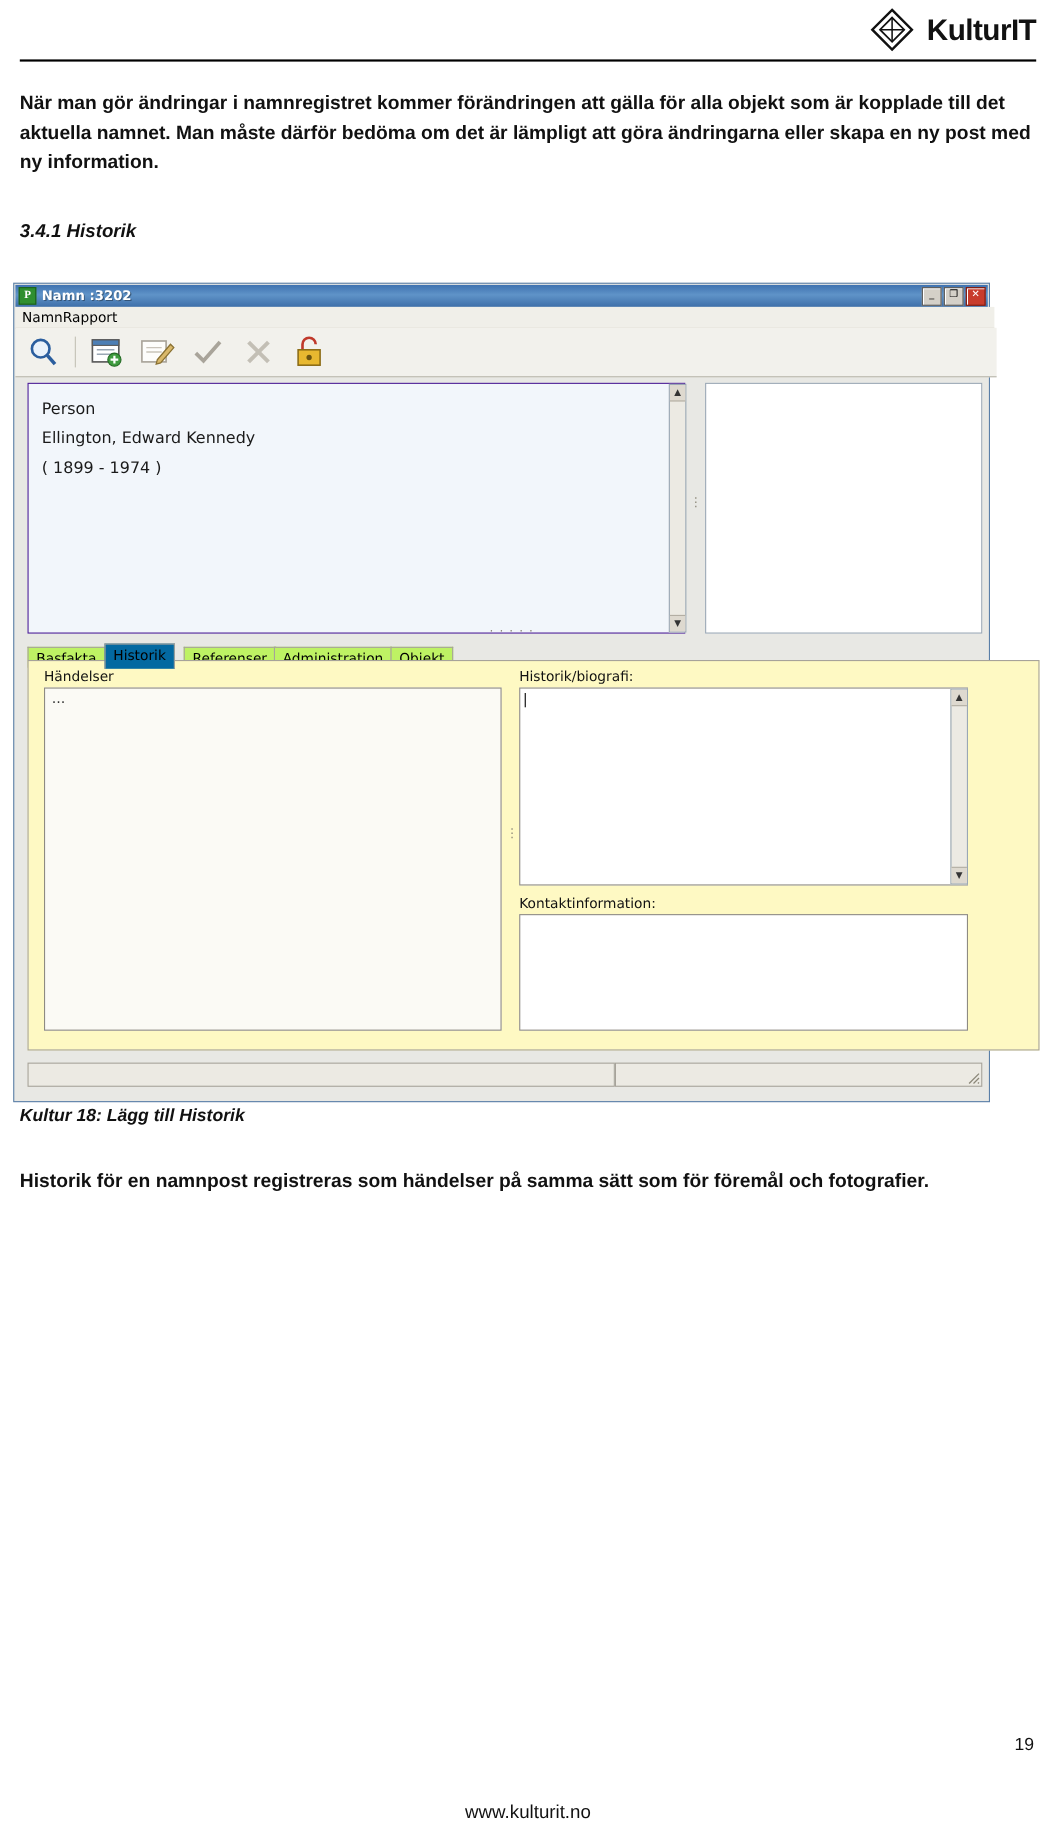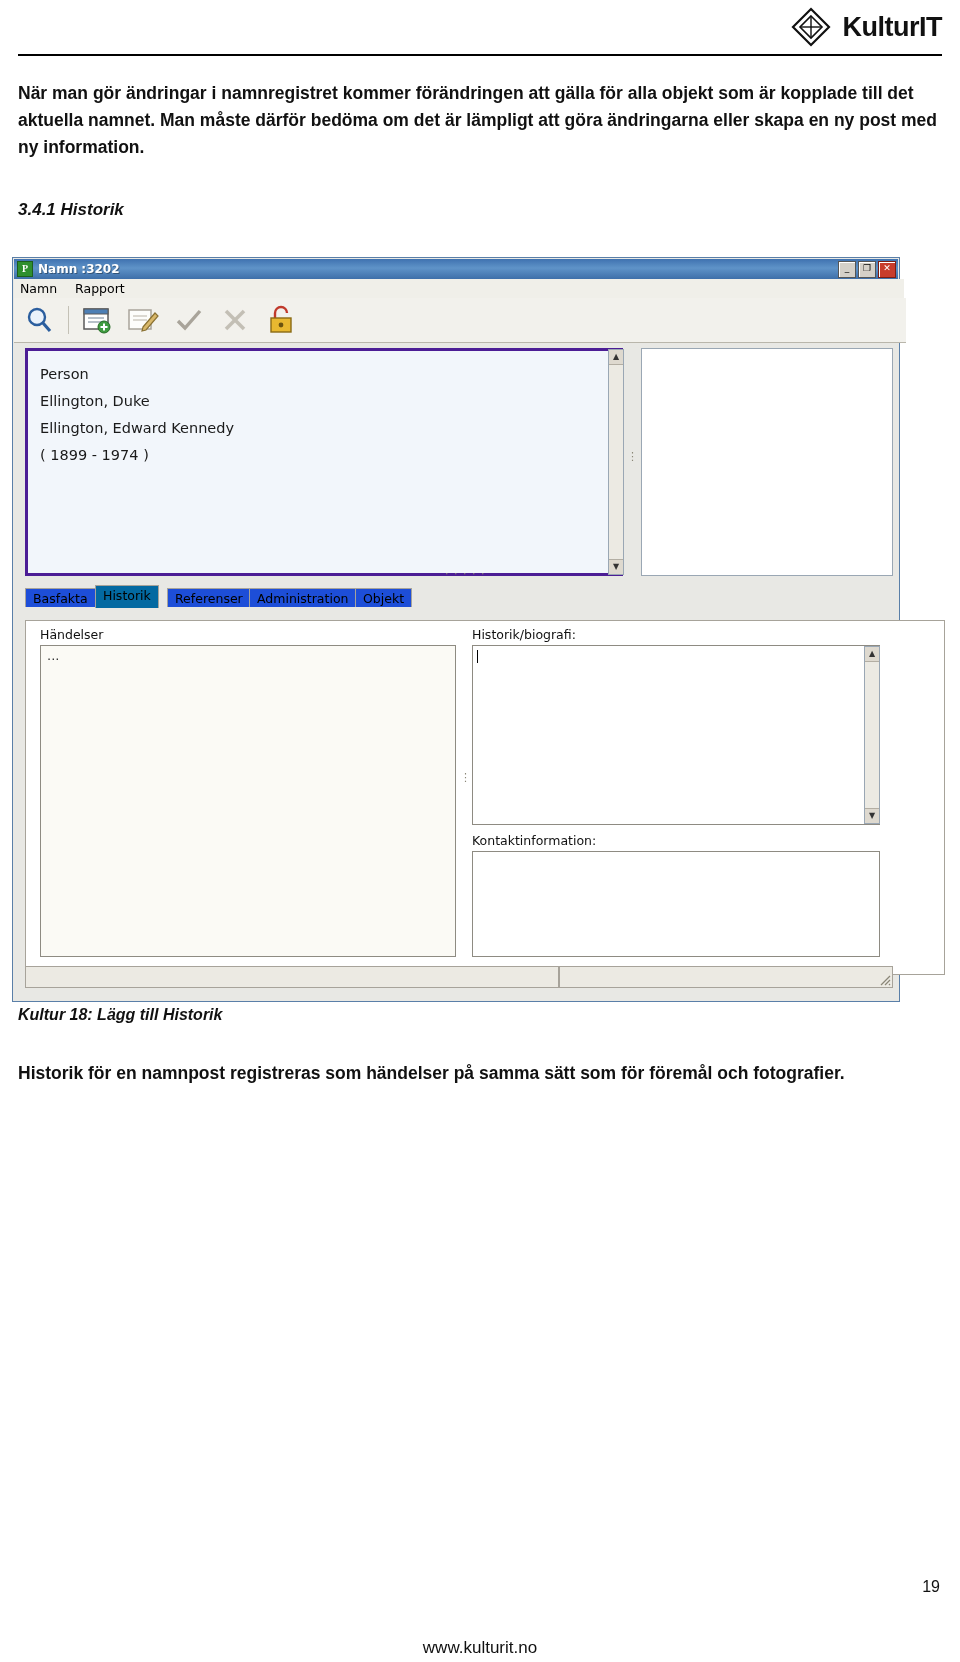--- a/index.html
+++ b/index.html
@@ -177,21 +177,20 @@
   .menubar {
     position: absolute;
     left: 1px; top: 21px;
     width: 884px;
     height: 19px;
     background: #f0efe9;
     border-bottom: 1px solid #c9c6bb;
     display: flex;
     align-items: center;
     padding-left: 6px;
-    gap: 18px;
   }
   .menubar .mi {
     font-size: 12.5px;
     color: #000;
   }
 
   .toolbar {
     position: absolute;
     left: 1px; top: 40px;
     width: 884px;
@@ -222,21 +221,21 @@
     height: 647px;
   }
 
   
   .upper {
     position: absolute;
     left: 6px; top: 0;
     width: 598px;
     height: 228px;
     background: #f2f6fb;
-    border: 3px solid #4c1d95;
+    border: 1px solid #4c1d95;
     box-sizing: border-box;
     padding: 10px 12px;
   }
   .upper .line {
     font-size: 14.5px;
     color: #1a1a1a;
     line-height: 27px;
     white-space: nowrap;
   }
   .vscroll {
@@ -281,44 +280,44 @@
   .tabs {
     position: absolute;
     left: 6px; top: 237px;
     width: 868px;
     height: 22px;
   }
   .tab {
     position: absolute;
     top: 3px;
     height: 19px;
-    background: #1d4ed8;
+    background: #bef264;
     border: 1px solid #a7a39a;
     border-bottom: none;
     box-sizing: border-box;
     font-size: 12.5px;
     padding: 2px 7px 0 7px;
     color: #000;
     white-space: nowrap;
   }
   .tab.active {
     top: 0;
     height: 23px;
     background: #0369a1;
     font-weight: normal;
     z-index: 3;
   }
 
   
   .lower {
     position: absolute;
-    left: 6px; top: 272px;
+    left: 6px; top: 252px;
     width: 920px;
     height: 355px;
-    background: #ffffff;
+    background: #fef9c3;
     border: 1px solid #a7a39a;
     box-sizing: border-box;
   }
   .field-label {
     position: absolute;
     font-size: 12.5px;
     color: #111;
   }
   .field-box {
     position: absolute;
@@ -441,21 +440,20 @@
         <rect x="8" y="15" width="20" height="14" fill="#e8b830" stroke="#8a6a14" stroke-width="1.4"></rect>
         <circle cx="18" cy="22" r="2.4" fill="#6b5310"></circle>
       </svg>
     </span>
   </div>
 
   <div class="content">
 
     <div class="upper">
       <div class="line">Person</div>
-      <div class="line">Ellington, Duke</div>
       <div class="line">Ellington, Edward Kennedy</div>
       <div class="line">( 1899 - 1974 )</div>
     </div>
     <div class="vscroll" style="left:589px; top:1px; height:226px;">
       <div class="arrow">▲</div>
       <div class="arrow bot">▼</div>
     </div>
     <div class="grip-dots" style="left:608px; top:102px;">⋮</div>
     <div class="right-blank"></div>
     <div class="grip-dots" style="left:426px; top:219px;">· · · · ·</div>

